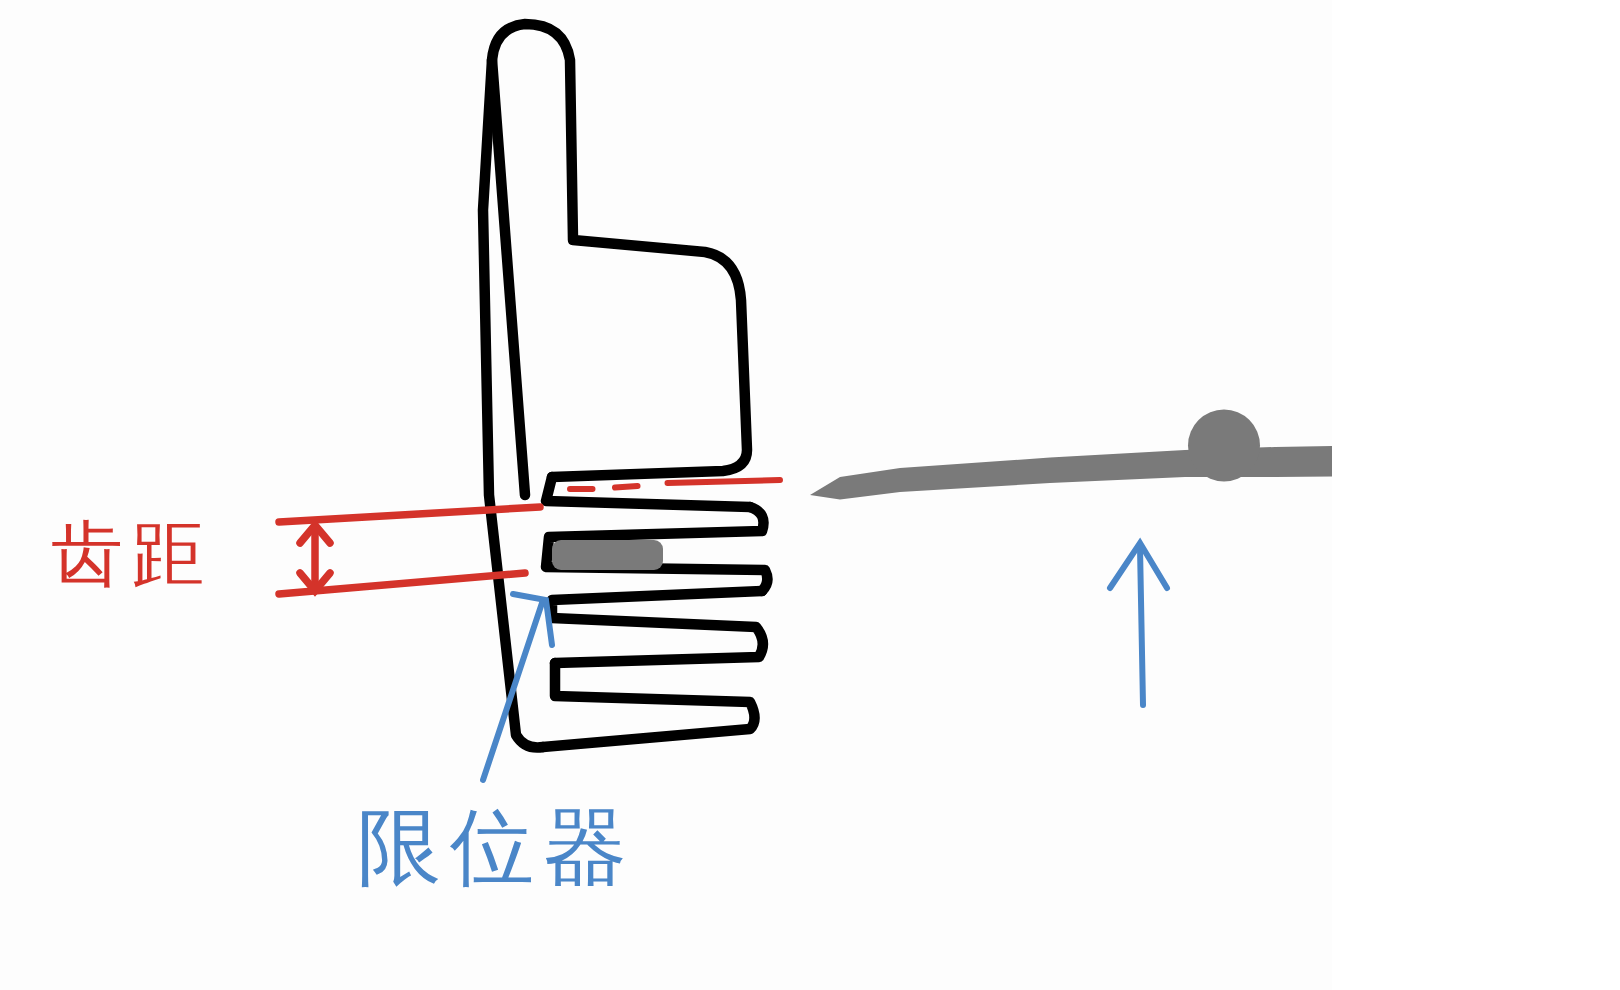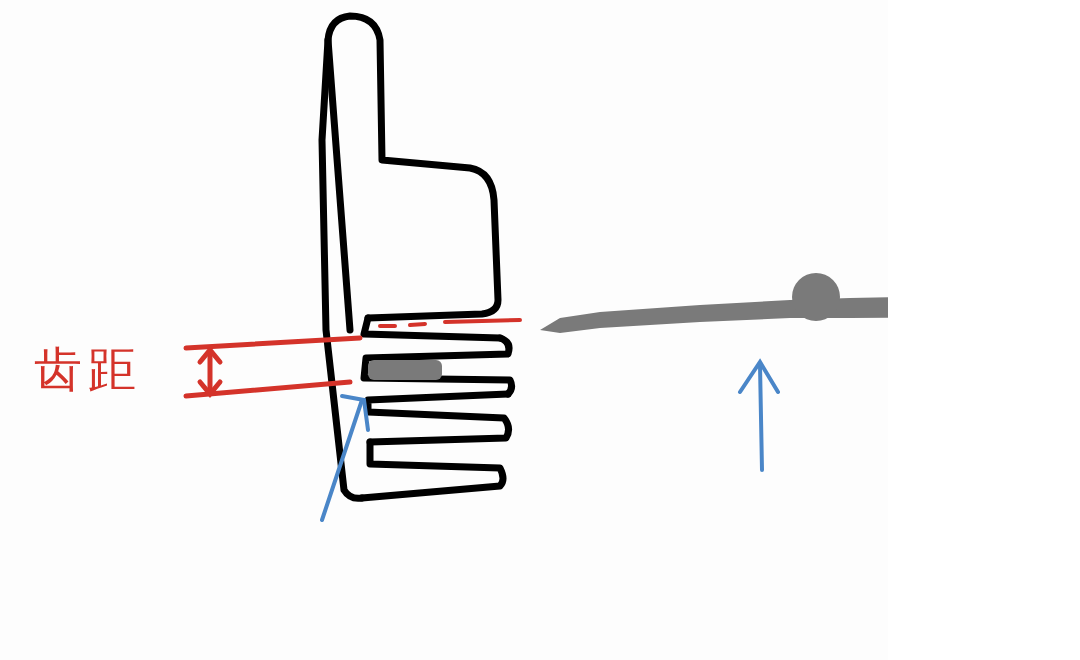--- a/index.html
+++ b/index.html
@@ -48,13 +48,14 @@
 
     <g stroke="#4a86c8" stroke-width="4" stroke-linecap="round" fill="none">
       <path d="M322,520 L362,400"></path>
       <path d="M342,396 L364,400 L368,430"></path>
       <path d="M762,470 L760,365"></path>
       <path d="M740,392 L760,362 L778,392"></path>
     </g>
   </svg>
 
   <div class="label label-red" style="left:34px; top:338px; font-size:48px;">齿距</div>
+  <div class="label label-blue" style="left:238px; top:528px; font-size:56px;">限位器</div>
 </div>
 
 </body></html>

